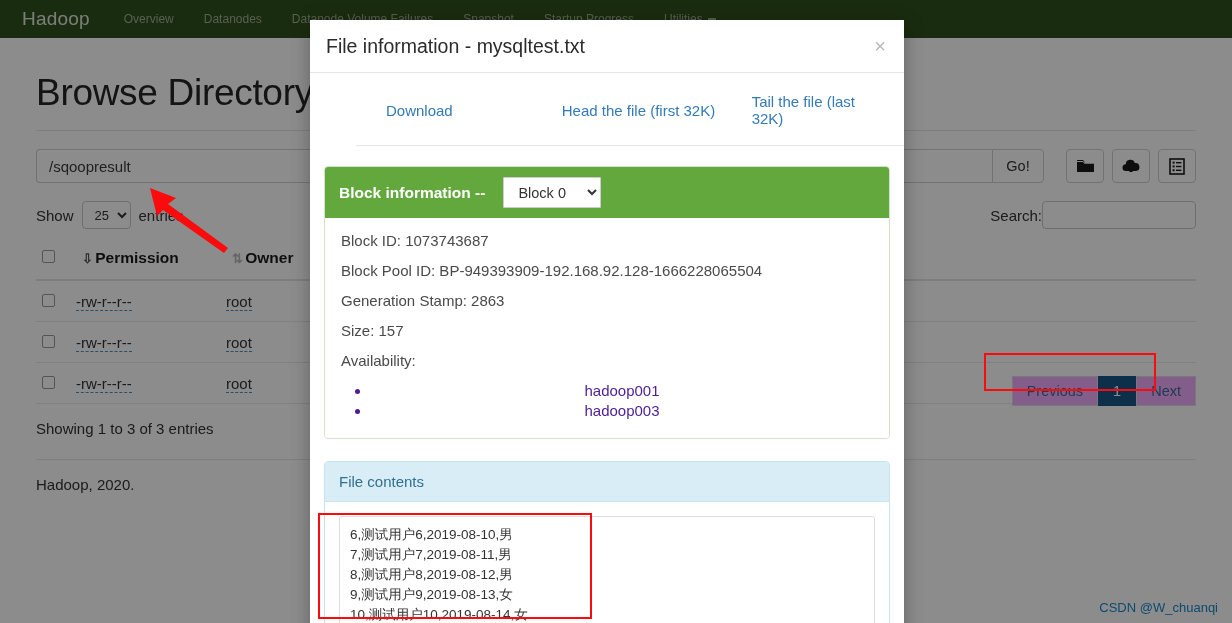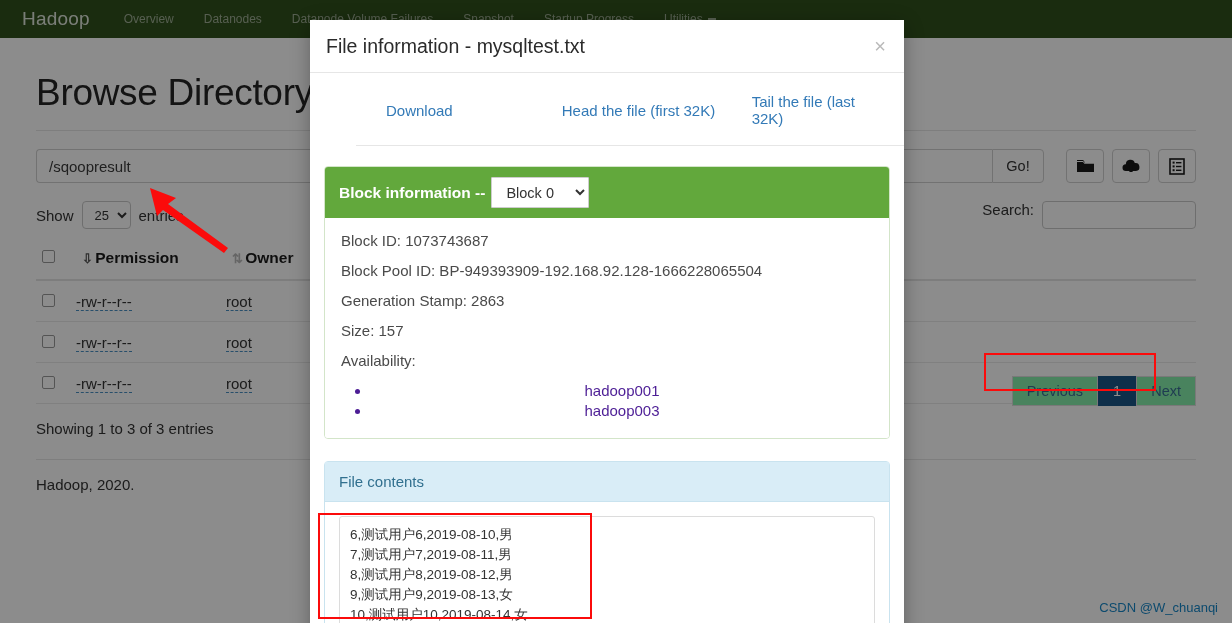--- a/index.html
+++ b/index.html
@@ -65,21 +65,21 @@
   .table-tools {
     display: flex; align-items: center; justify-content: space-between;
     margin: 18px 0 12px;
   }
   .show-entries { font-size: 15px; color: #333; display: flex; align-items: center; gap: 8px; }
   .mini-select {
     height: 28px; border: 1px solid #c9c9c9; border-radius: 4px;
     background: #fff; font-size: 13px; color: #333; padding: 0 4px 0 8px;
     font-family: inherit;
   }
-  .search-wrap { font-size: 15px; color: #333; display: flex; align-items: flex-start; gap: 8px; }
+  .search-wrap { font-size: 15px; color: #333; display: flex; align-items: center; }
   .search-input {
     width: 154px; height: 28px; border: 1px solid #c9c9c9; border-radius: 4px;
     background: #fff; font-family: inherit; font-size: 13px; padding: 0 8px; outline: none;
   }
 
   table.files { width: 100%; border-collapse: collapse; }
   table.files th {
     text-align: left; font-size: 15.5px; color: #1b1b1b; font-weight: bold;
     padding: 8px 6px 12px; border-bottom: 2px solid #e3e3e3; white-space: nowrap;
   }
@@ -99,21 +99,21 @@
   .dotted { border-bottom: 1px dashed #4a90c4; color: #333; }
   .link { color: #3a6e94; text-decoration: none; }
   .trash { color: #7e7e7e; font-size: 15px; }
   .col-perm { width: 150px; }
   .col-owner { width: 96px; }
 
   .showing { font-size: 15px; color: #333; margin: 14px 0 0; }
   .pager { display: flex; justify-content: flex-end; margin-top: -28px; }
   .pg {
     border: 1px solid #dcdcdc; padding: 6px 14px; font-size: 14.5px;
-    color: #3a6e94; background: #86efac; cursor: pointer; font-family: inherit;
+    color: #3a6e94; background: #f0abfc; cursor: pointer; font-family: inherit;
   }
   .pg.active { background: #1a5787; color: #fff; border-color: #1a5787; }
   .footer-hr { height: 1px; background: #e6e6e6; margin: 22px 0 16px; }
   .footer-txt { font-size: 15px; color: #333; }
 
   
   #overlay {
     position: absolute; inset: 0; background: rgba(0,0,0,.45); z-index: 10;
   }
 
@@ -140,21 +140,21 @@
   }
   .act { color: #337ab7; font-size: 15px; text-decoration: none; }
   .act.a1 { width: 200px; }
   .act.a2 { width: 216px; }
 
   .panel-green {
     margin: 20px 14px 0; border: 1px solid #d3e5c9; border-radius: 4px;
     overflow: hidden;
   }
   .panel-green-head {
-    background: #62a83c; padding: 10px 14px; display: flex; align-items: center; gap: 4px;
+    background: #62a83c; padding: 10px 14px; display: flex; align-items: center; gap: 16px;
   }
   .panel-green-head .lbl {
     color: #fff; font-weight: bold; font-size: 15.5px; white-space: nowrap;
   }
   .block-select {
     margin-left: 2px; height: 31px; border: 1px solid #cdcdcd; border-radius: 1px;
     background: #fff; font-size: 14.5px; color: #333; padding: 0 6px 0 10px;
     font-family: inherit; min-width: 98px;
   }
   .panel-green-body { padding: 14px 16px 16px; background: #fff; }

